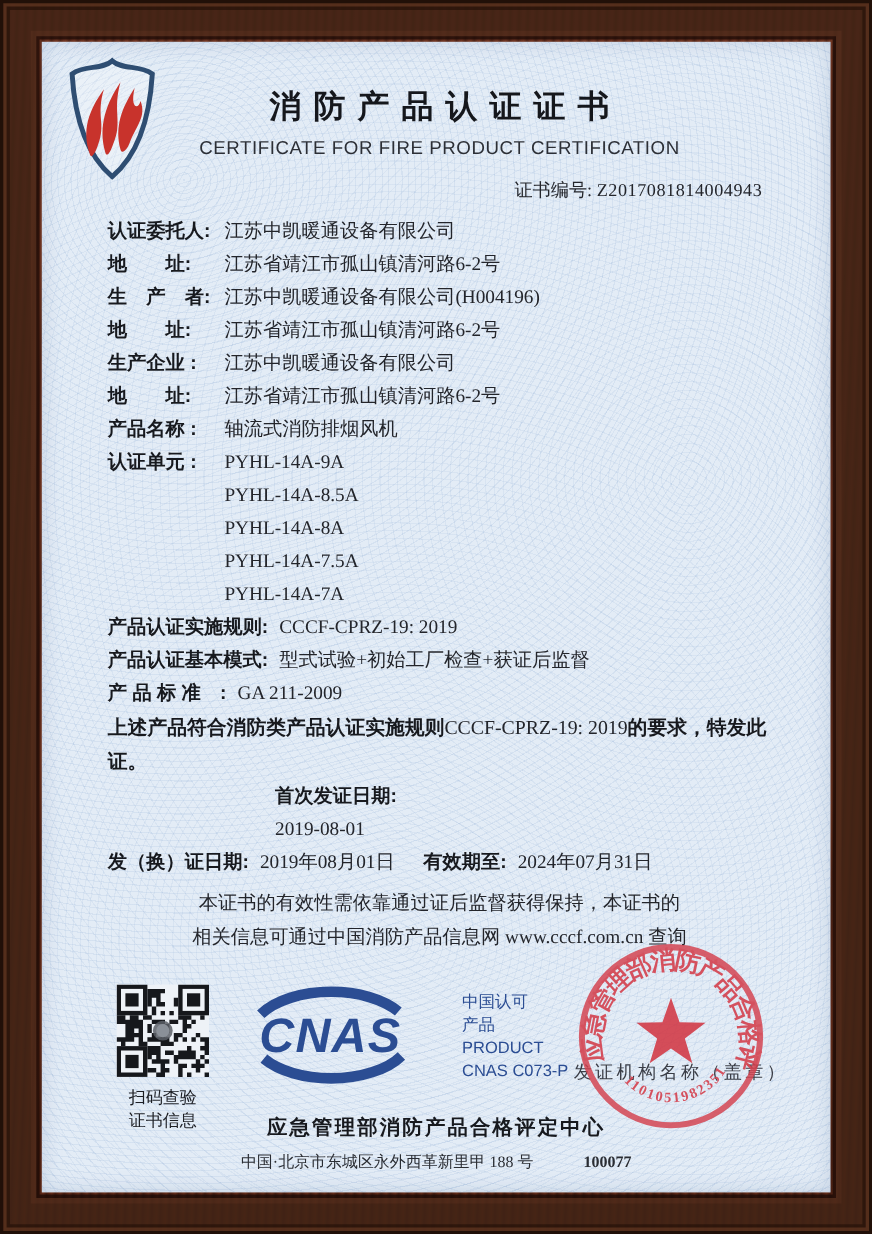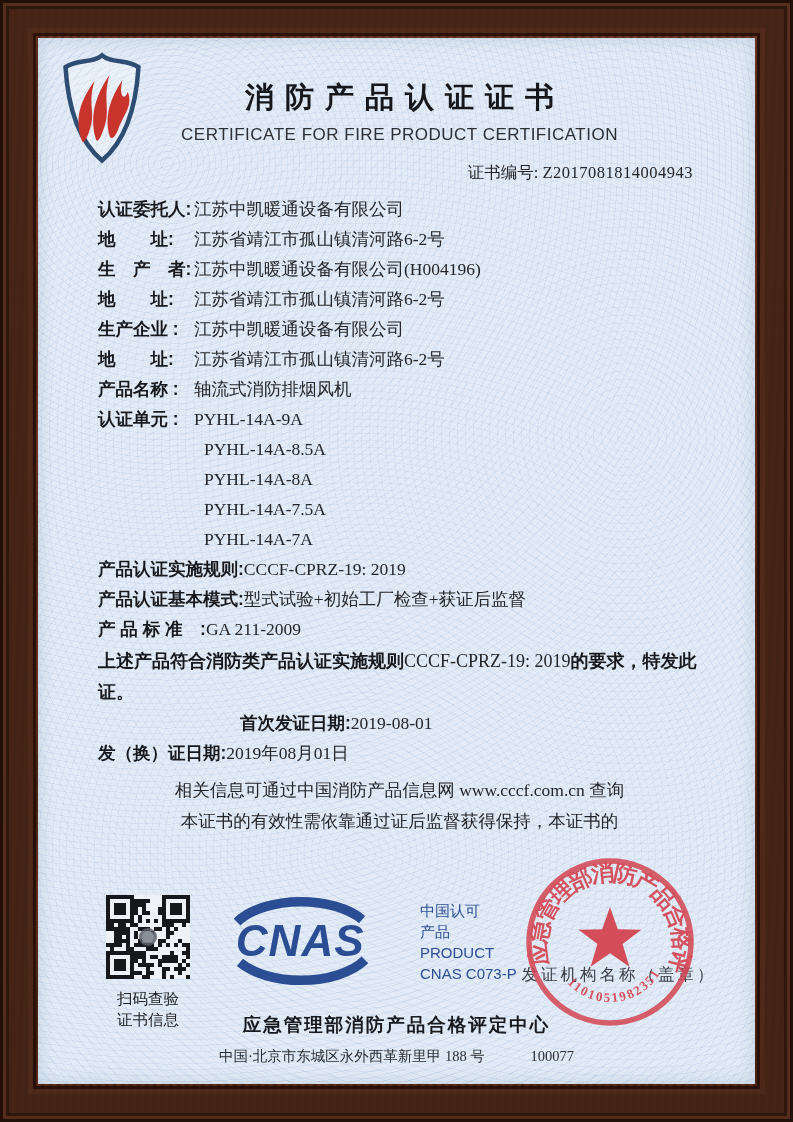--- a/index.html
+++ b/index.html
@@ -46,29 +46,29 @@
   .certno { margin:17px 8px 10px 0; text-align:right; font-size:16.5px; }
   .certno .num { letter-spacing:.5px; }
 
   .row { display:flex; align-items:baseline; font-size:17.5px; line-height:30px; }
   .lbl {
     font-family:"Liberation Sans",sans-serif; font-weight:700; color:#17191e;
     white-space:pre; min-width:96px; display:inline-block; flex:none;
   }
   .lbl.auto { min-width:0; }
   .lbl.right { text-align:right; }
-  .val { }
+  .val { margin-left:10px; }
 
   .models { padding-left:106px; }
   .models div { line-height:30px; font-size:17.5px; }
 
   .statement { margin-top:2px; font-size:18px; line-height:31px; }
   .statement .b { font-family:"Liberation Sans",sans-serif; font-weight:700; color:#17191e; }
 
-  .first-issue { margin-left:142px; }
+  .first-issue { margin-left:142px;flex-direction:column; }
   .issue-row { display:flex; gap:26px; }
   .pair { display:flex; align-items:flex-start; }
 
   .validity { margin-top:7px; text-align:center; font-size:17.5px; line-height:31px; }
 
   .bottom { position:absolute; left:0; top:850px; width:100%; height:205px; }
   .qr-block { position:absolute; left:62px; top:7px; width:96px; text-align:center; }
   #qr { width:84px; height:84px; background:#eef2f7; display:block; margin:0 auto; }
   .qr-caption { margin-top:9px; font-size:15.5px; line-height:21px; color:#1c1e24; font-family:"Liberation Sans",sans-serif; }
 
@@ -80,21 +80,21 @@
 
   .issuer {
     position:absolute; left:431px; top:76px; width:300px; z-index:1;
     text-align:center; font-size:16.5px; letter-spacing:3px; color:#3a3d46;
   }
   .seal { position:absolute; left:484px; top:-34px; width:176px; height:176px; z-index:2; opacity:.9; }
 
   .footer { position:absolute; left:0; top:974px; width:100%; text-align:center; }
   .footer-org { font-family:"Liberation Sans",sans-serif; font-weight:700; font-size:18.5px; letter-spacing:2px; color:#17191e; }
   .footer-addr { margin-top:10px; font-size:14.5px; color:#2a2d33; }
-  .footer-addr .pc { margin-left:42px; }
+  .footer-addr .pc { margin-left:42px;font-weight:bold; }
   .footer-url { margin-top:25px; font-size:14.5px; color:#2a2d33; }
 </style>
 </head>
 <body>
 
 <div class="stage">
   <div class="cert">
 
     <svg class="brand" viewBox="0 0 100 110">
       <path d="M50 5 C41 13 27 8 16 16 C18 49 26 83 50 103 C74 83 82 49 84 16 C73 8 59 13 50 5 Z" fill="rgba(255,255,255,.25)" stroke="#2e4d72" stroke-width="4.2"></path>
@@ -170,25 +170,29 @@
 
       <div class="row first-issue">
         <span class="lbl auto">首次发证日期:</span>
         <span class="val">2019-08-01</span>
       </div>
       <div class="row issue-row">
         <span class="pair">
           <span class="lbl auto">发（换）证日期:</span>
           <span class="val">2019年08月01日</span>
         </span>
+        <span class="pair">
+          <span class="lbl auto">有效期至:</span>
+          <span class="val">2024年07月31日</span>
+        </span>
       </div>
 
       <div class="validity">
+        <div>本证书的有效性需依靠通过证后监督获得保持，本证书的</div>
         <div>相关信息可通过中国消防产品信息网 www.cccf.com.cn 查询</div>
-        <div>本证书的有效性需依靠通过证后监督获得保持，本证书的</div>
       </div>
     </div>
 
     <div class="bottom">
       <div class="qr-block">
         <svg id="qr" viewBox="0 0 84 84">
             <path d="M28 4h4v4h-4zM32 4h4v4h-4zM36 4h4v4h-4zM40 4h4v4h-4zM28 8h4v4h-4zM32 8h4v4h-4zM36 8h4v4h-4zM28 12h4v4h-4zM36 12h4v4h-4zM52 12h4v4h-4zM28 16h4v4h-4zM36 16h4v4h-4zM40 16h4v4h-4zM52 16h4v4h-4zM32 20h4v4h-4zM32 24h4v4h-4zM40 24h4v4h-4zM48 24h4v4h-4zM0 28h4v4h-4zM4 28h4v4h-4zM12 28h4v4h-4zM16 28h4v4h-4zM24 28h4v4h-4zM28 28h4v4h-4zM56 28h4v4h-4zM60 28h4v4h-4zM64 28h4v4h-4zM76 28h4v4h-4zM0 32h4v4h-4zM4 32h4v4h-4zM8 32h4v4h-4zM12 32h4v4h-4zM16 32h4v4h-4zM20 32h4v4h-4zM32 32h4v4h-4zM36 32h4v4h-4zM40 32h4v4h-4zM48 32h4v4h-4zM52 32h4v4h-4zM60 32h4v4h-4zM68 32h4v4h-4zM8 36h4v4h-4zM12 36h4v4h-4zM16 36h4v4h-4zM20 36h4v4h-4zM28 36h4v4h-4zM44 36h4v4h-4zM60 36h4v4h-4zM64 36h4v4h-4zM8 40h4v4h-4zM12 40h4v4h-4zM20 40h4v4h-4zM28 40h4v4h-4zM40 40h4v4h-4zM44 40h4v4h-4zM60 40h4v4h-4zM8 44h4v4h-4zM12 44h4v4h-4zM16 44h4v4h-4zM20 44h4v4h-4zM32 44h4v4h-4zM40 44h4v4h-4zM52 44h4v4h-4zM56 44h4v4h-4zM72 44h4v4h-4zM0 48h4v4h-4zM4 48h4v4h-4zM8 48h4v4h-4zM12 48h4v4h-4zM20 48h4v4h-4zM28 48h4v4h-4zM32 48h4v4h-4zM36 48h4v4h-4zM40 48h4v4h-4zM44 48h4v4h-4zM52 48h4v4h-4zM60 48h4v4h-4zM68 48h4v4h-4zM76 48h4v4h-4zM80 48h4v4h-4zM4 52h4v4h-4zM20 52h4v4h-4zM24 52h4v4h-4zM40 52h4v4h-4zM44 52h4v4h-4zM48 52h4v4h-4zM80 52h4v4h-4zM28 56h4v4h-4zM32 56h4v4h-4zM36 56h4v4h-4zM64 56h4v4h-4zM76 56h4v4h-4zM80 56h4v4h-4zM28 60h4v4h-4zM32 60h4v4h-4zM36 60h4v4h-4zM44 60h4v4h-4zM48 60h4v4h-4zM56 60h4v4h-4zM60 60h4v4h-4zM64 60h4v4h-4zM68 60h4v4h-4zM80 60h4v4h-4zM28 64h4v4h-4zM36 64h4v4h-4zM52 64h4v4h-4zM56 64h4v4h-4zM60 64h4v4h-4zM64 64h4v4h-4zM68 64h4v4h-4zM76 64h4v4h-4zM32 68h4v4h-4zM36 68h4v4h-4zM40 68h4v4h-4zM44 68h4v4h-4zM52 68h4v4h-4zM72 68h4v4h-4zM80 68h4v4h-4zM40 72h4v4h-4zM56 72h4v4h-4zM60 72h4v4h-4zM68 72h4v4h-4zM72 72h4v4h-4zM76 72h4v4h-4zM28 76h4v4h-4zM32 76h4v4h-4zM40 76h4v4h-4zM44 76h4v4h-4zM56 76h4v4h-4zM72 76h4v4h-4zM36 80h4v4h-4zM40 80h4v4h-4zM56 80h4v4h-4zM64 80h4v4h-4zM80 80h4v4h-4z" fill="#16181c"></path>
             <rect x="0" y="0" width="28" height="28" fill="#16181c"></rect>
             <rect x="4" y="4" width="20" height="20" fill="#eef2f7"></rect>
             <rect x="8" y="8" width="12" height="12" fill="#16181c"></rect>

